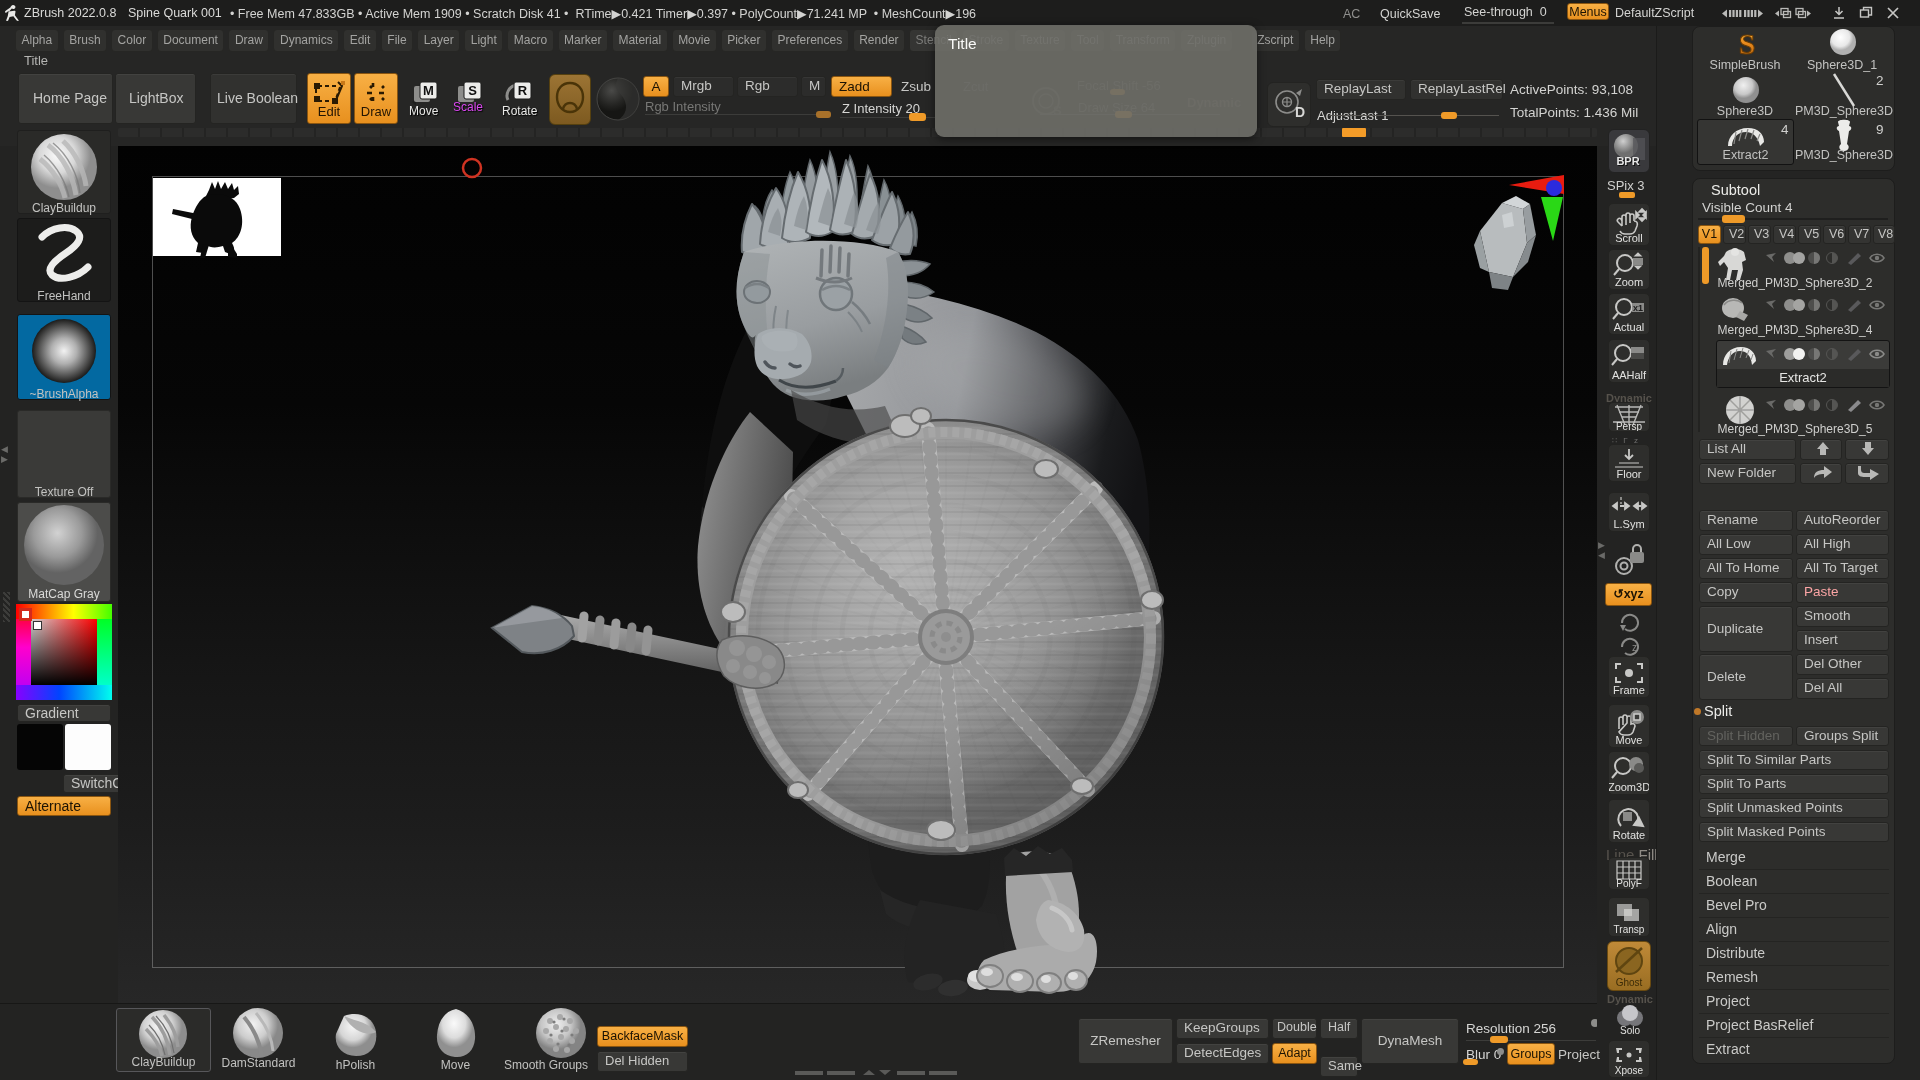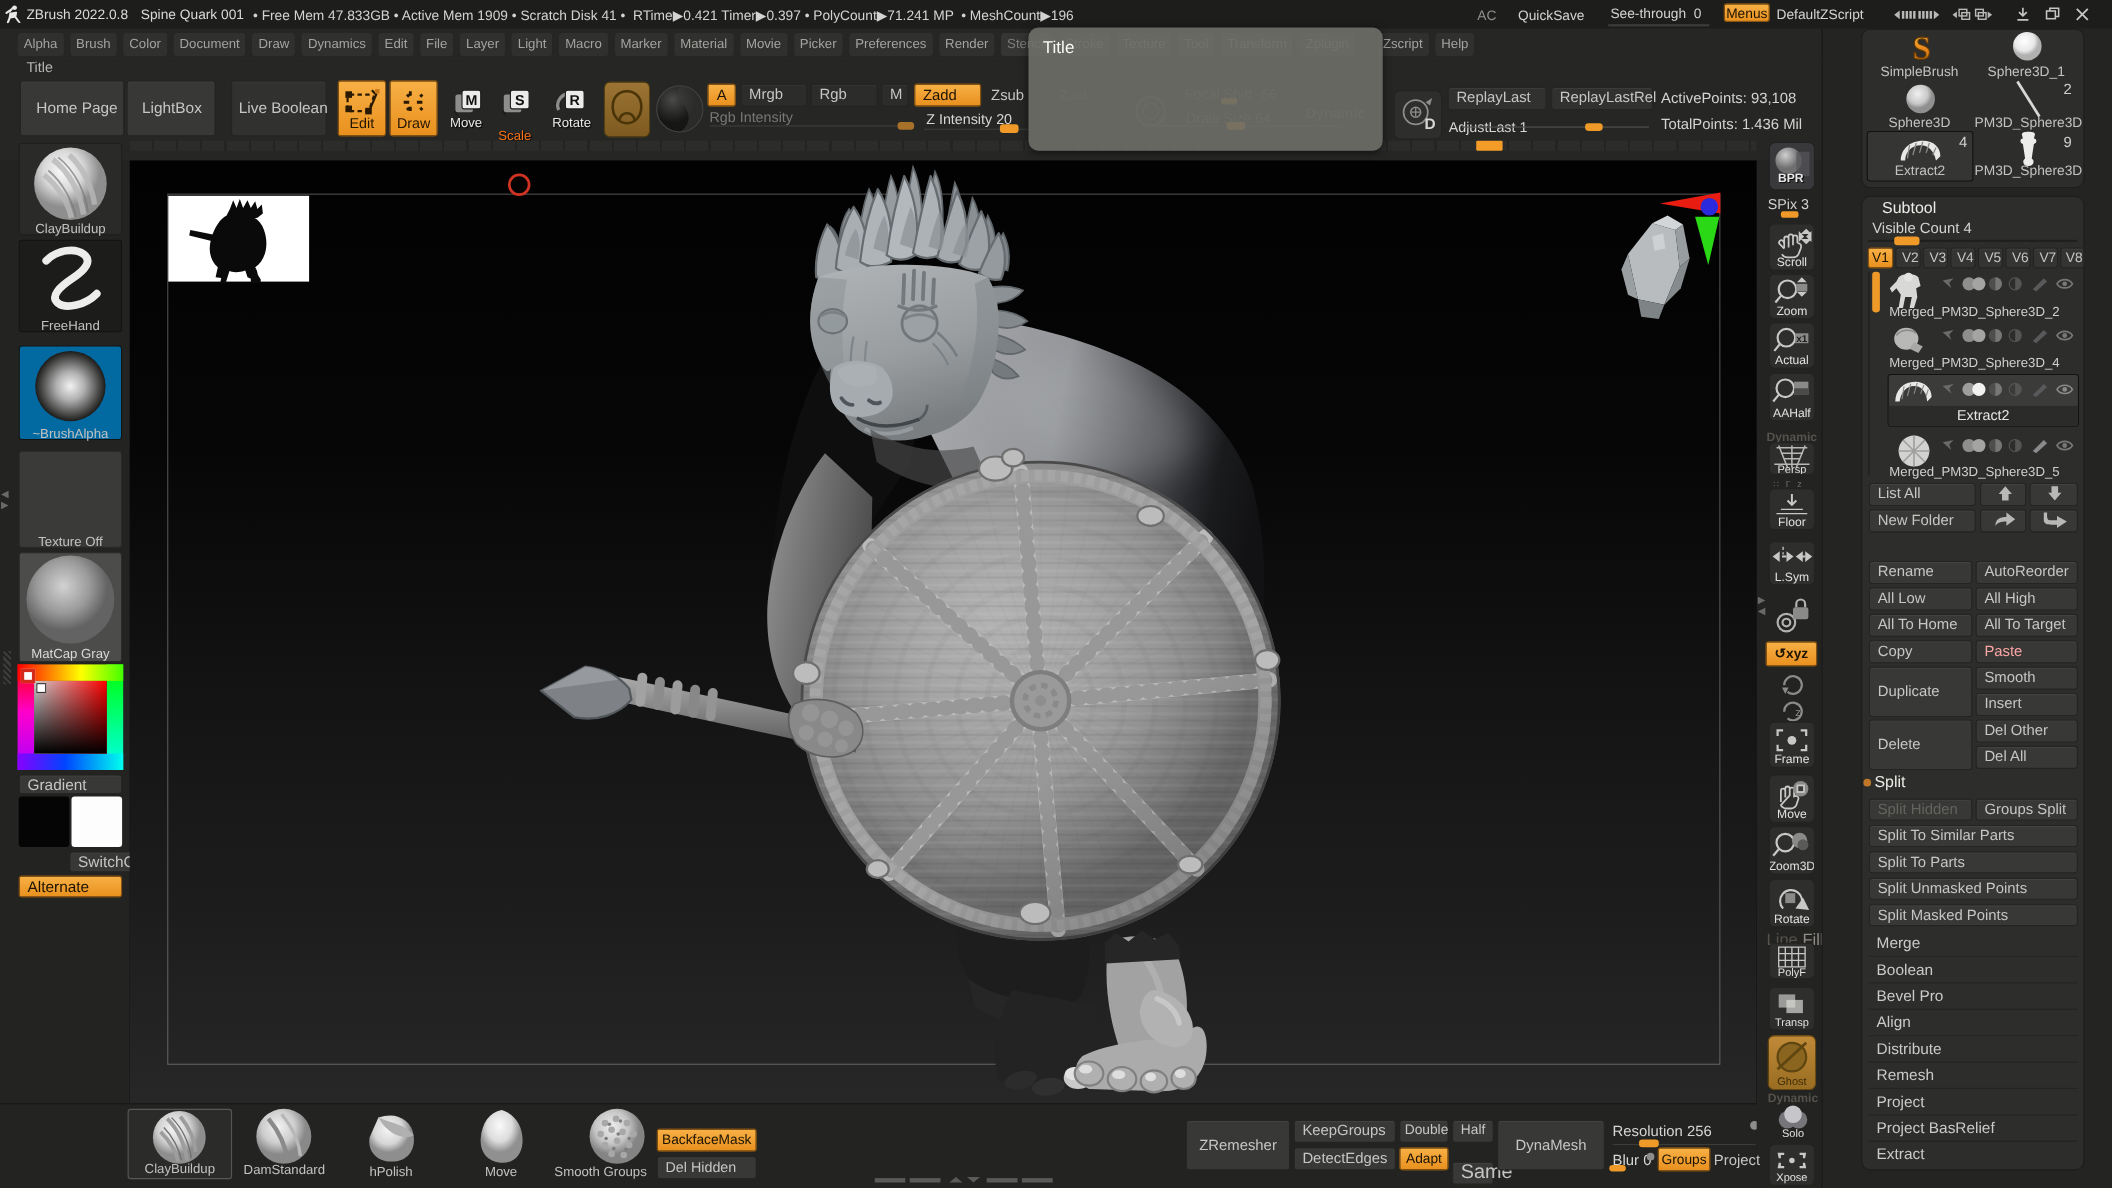--- a/index.html
+++ b/index.html
@@ -115,21 +115,21 @@
         </svg>
       <div class="lbl" style="left:1px;top:24px;color:#e8e8e6;text-shadow:1px 1px 1px #000;">Move</div>
     </div>
     <div class="ab" style="left:452px;top:80px;width:36px;height:40px;">
       <svg width="32" height="26" viewBox="0 0 32 26">
           <path d="M4 22 8 18v8z" fill="#1d1d1c"></path>
           <rect x="6" y="6" width="16" height="16" rx="2" fill="#8d8d8b"></rect>
           <rect x="12" y="2" width="17" height="17" rx="2" fill="#ececea" stroke="#1d1d1c"></rect>
           <text x="20.5" y="15" font-size="13" font-weight="bold" fill="#111" text-anchor="middle" font-family="Liberation Sans">S</text>
         </svg>
-      <div class="lbl" style="left:1px;top:36px;color:#f97316;text-shadow:1px 1px 1px #000;">Scale</div>
+      <div class="lbl" style="left:1px;top:20px;color:#d946ef;text-shadow:1px 1px 1px #000;">Scale</div>
     </div>
     <div class="ab" style="left:500px;top:80px;width:38px;height:40px;">
       <svg width="34" height="26" viewBox="0 0 34 26">
           <path d="M4 14 10 10v9z" fill="#1d1d1c"></path>
           <path d="M8 20c-3-6 1-14 9-15" fill="none" stroke="#8d8d8b" stroke-width="3"></path>
           <rect x="14" y="2" width="17" height="17" rx="2" fill="#ececea" stroke="#1d1d1c"></rect>
           <text x="22.5" y="15" font-size="13" font-weight="bold" fill="#111" text-anchor="middle" font-family="Liberation Sans">R</text>
         </svg>
       <div class="lbl" style="left:2px;top:24px;color:#e8e8e6;text-shadow:1px 1px 1px #000;">Rotate</div>
     </div>
@@ -862,21 +862,21 @@
       </svg>
     <div class="lbl" style="left:494px;top:1058px;width:104px;text-align:center;">Smooth Groups</div>
     <div class="ab obtn" style="left:597px;top:1026px;width:91px;height:21px;font-size:12.5px;line-height:19px;text-align:center;">BackfaceMask</div>
     <div class="btn" style="left:597px;top:1051px;width:91px;height:21px;font-size:13px;">Del Hidden</div>
     <div class="btn" style="left:1078px;top:1018px;width:95px;height:46px;font-size:13.5px;line-height:44px;text-align:center;padding-left:0;">ZRemesher</div>
     <div class="btn" style="left:1176px;top:1018px;width:93px;height:21px;">KeepGroups</div>
     <div class="btn" style="left:1176px;top:1043px;width:93px;height:21px;">DetectEdges</div>
     <div class="btn" style="left:1272px;top:1018px;width:45px;height:21px;font-size:12.5px;padding-left:4px;">Double</div>
     <div class="btn" style="left:1320px;top:1018px;width:38px;height:21px;font-size:12.5px;">Half</div>
     <div class="ab obtn" style="left:1272px;top:1043px;width:45px;height:21px;font-size:12.5px;line-height:19px;text-align:center;">Adapt</div>
-    <div class="btn" style="left:1320px;top:1056px;width:38px;height:21px;font-size:18px;text-align:right;">Same</div>
+    <div class="btn" style="left:1320px;top:1056px;width:38px;height:21px;font-size:13px;text-align:right;">Same</div>
     <div class="btn" style="left:1361px;top:1018px;width:98px;height:46px;font-size:13.5px;line-height:44px;text-align:center;padding-left:0;">DynaMesh</div>
     <div class="ab" style="left:1466px;top:1021px;color:#d6d6d4;font-size:13.5px;">Resolution 256</div>
     <div class="ab" style="left:1466px;top:1040px;width:130px;height:1px;background:#3c3c3a;"></div>
     <div class="ab" style="left:1490px;top:1036px;width:18px;height:7px;background:#ef9a28;border-radius:3px;"></div>
     <div class="ab" style="left:1591px;top:1019px;width:8px;height:8px;background:#8d8d8b;border-radius:50%;"></div>
     <div class="ab" style="left:1466px;top:1047px;color:#d6d6d4;font-size:13.5px;">Blur 0</div>
     <div class="ab" style="left:1497px;top:1048px;width:7px;height:7px;background:#8d8d8b;border-radius:50%;"></div>
     <div class="ab" style="left:1463px;top:1059px;width:15px;height:6px;background:#ef9a28;border-radius:3px;"></div>
     <div class="ab obtn" style="left:1507px;top:1043px;width:48px;height:22px;font-size:12.5px;line-height:20px;text-align:center;">Groups</div>
     <div class="ab" style="left:1558px;top:1047px;color:#c6c6c4;font-size:13.5px;z-index:6;">Project</div>

